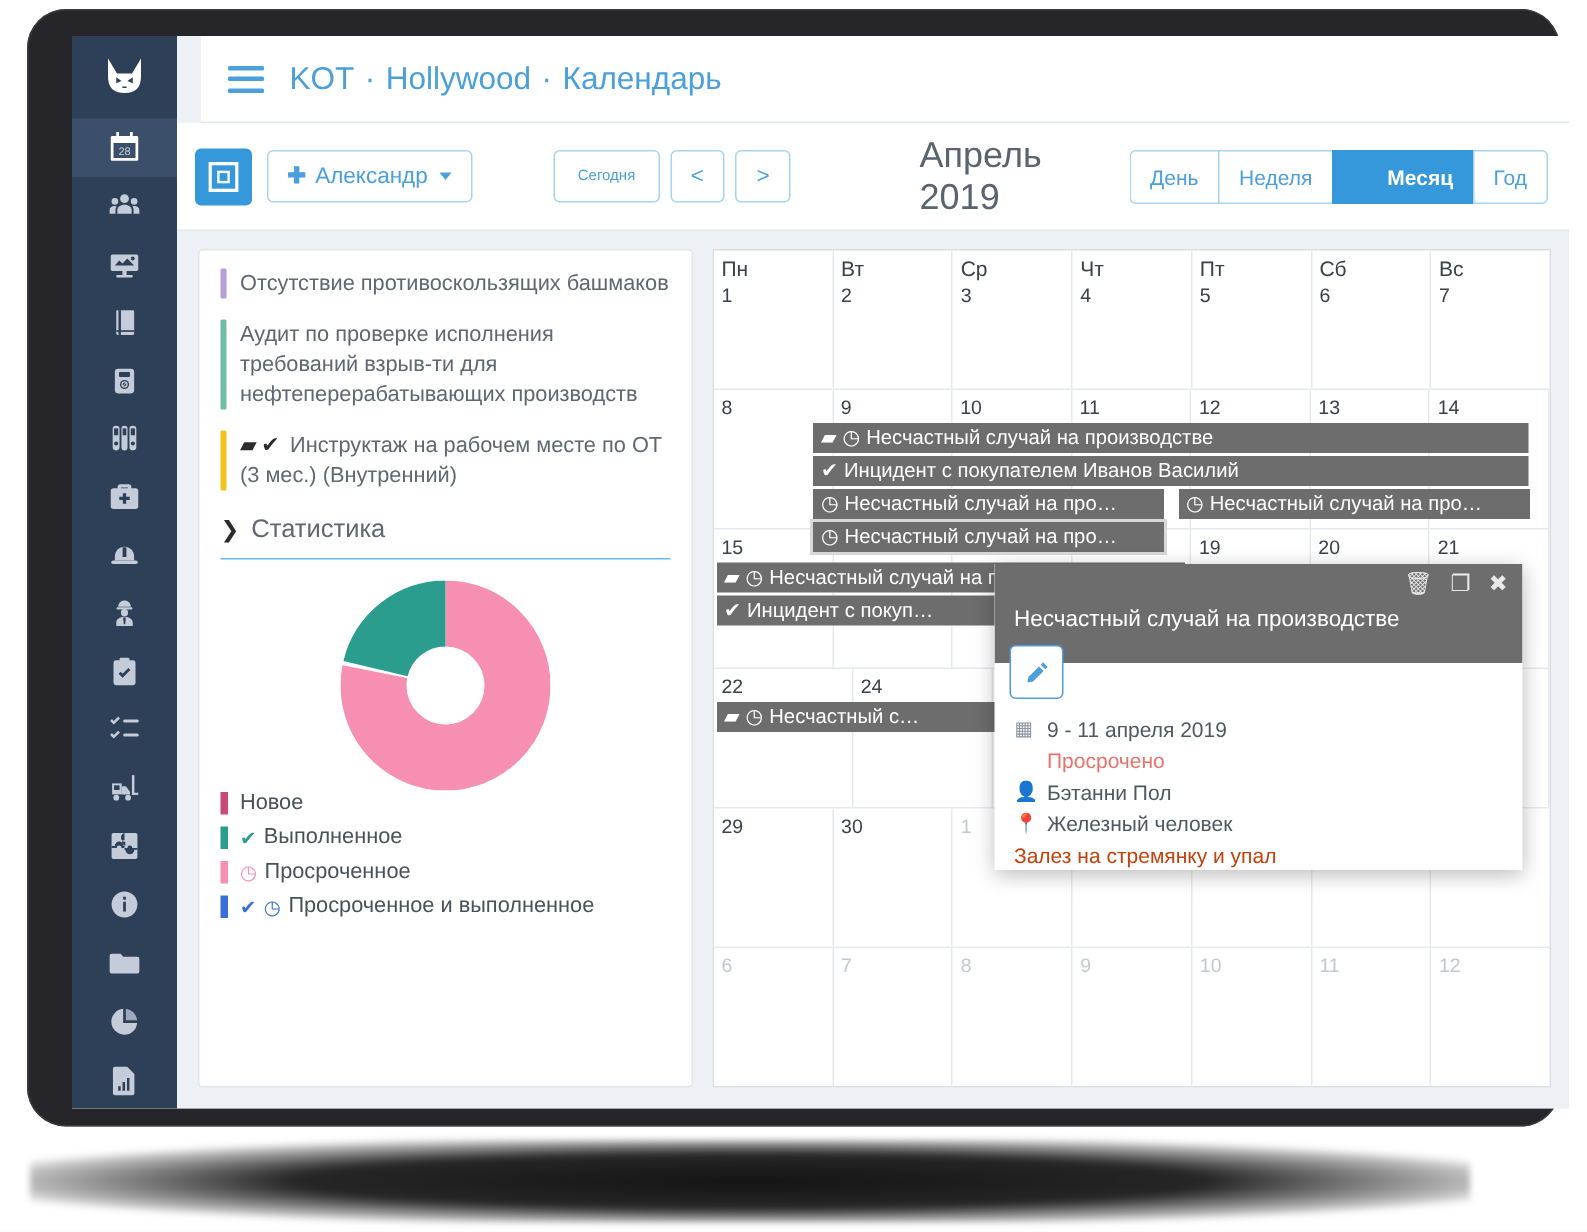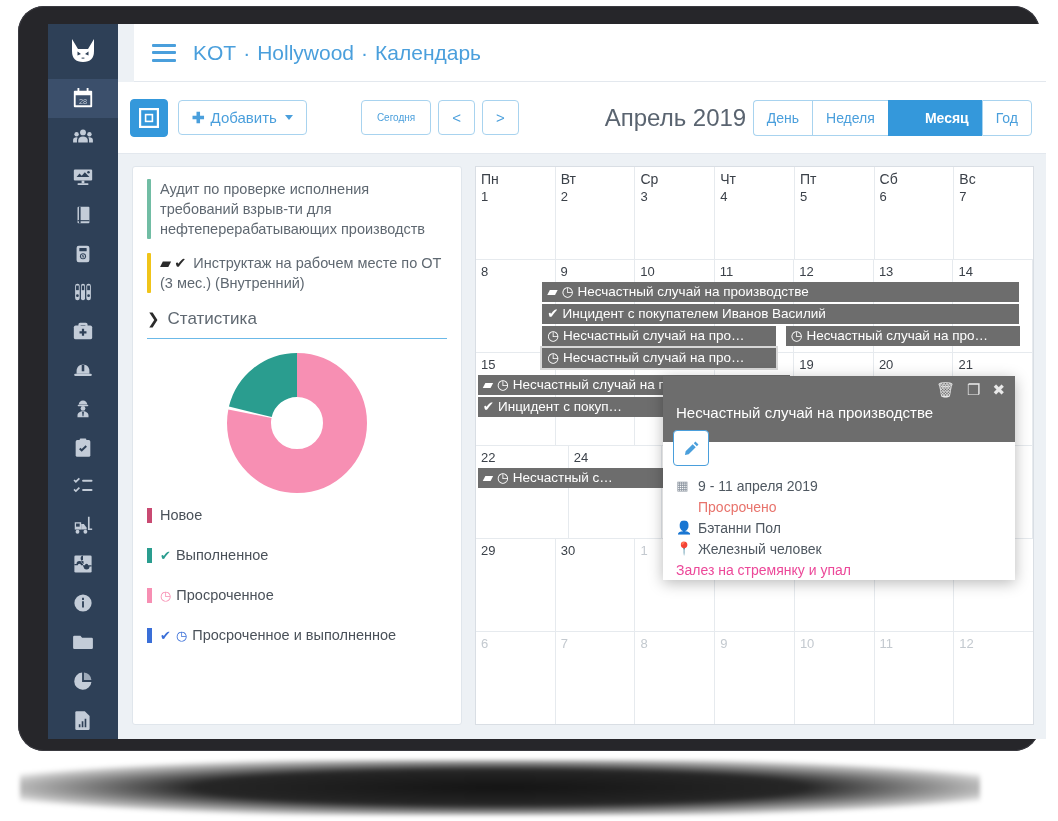--- a/index.html
+++ b/index.html
@@ -159,21 +159,21 @@
 
   #stats-head {
     display: flex; align-items: center; gap: 8px;
     margin-top: 16px; font-size: 17px; color: #5f6871;
   }
   #stats-head .chev { color: #2b2b2b; font-size: 15px; }
   #stats-rule { height: 1px; background: #6bb9e8; margin-top: 9px; }
 
   #donut-wrap { display: flex; justify-content: center; margin-top: 14px; }
 
-  #legend { margin-top: 14px; display: flex; flex-direction: column; gap: 24px; }
+  #legend { margin-top: 0; display: flex; flex-direction: column; gap: 7px; }
   .legend-row { display: flex; align-items: center; font-size: 14.5px; color: #4a5159; }
   .legend-swatch { width: 5px; height: 15px; margin-right: 8px; flex: 0 0 5px; }
   .legend-ico { margin-right: 5px; font-size: 13px; display: inline-block; }
 
   
   #calendar {
     flex: 1; background: #ffffff;
     border: 1px solid #d9dee4;
     position: relative; overflow: hidden;
   }
@@ -222,21 +222,21 @@
   #popup-edit {
     position: absolute; left: 10px; top: 54px;
     width: 36px; height: 36px; background: #ffffff;
     border: 1px solid #4a9fdc; border-radius: 4px;
     display: flex; align-items: center; justify-content: center; cursor: pointer; z-index: 2;
   }
   #popup-body { padding: 36px 13px 10px 13px; }
   .pop-row { display: flex; align-items: flex-start; gap: 9px; font-size: 14px; color: #4f5861; margin-bottom: 5px; }
   .pop-row .pico { width: 13px; flex: 0 0 13px; text-align: center; color: #8a939e; font-size: 13px; }
   #pop-status { color: #e8736c; font-size: 14px; margin: 0 0 5px 22px; }
-  #pop-desc { font-size: 14px; color: #ec4899; margin-top: 3px; }
+  #pop-desc { font-size: 14px; color: #c2410c; margin-top: 3px; }
 </style>
 </head>
 <body>
 
 <div id="device-frame">
   <div id="screen">
 
     <nav id="rail">
       <div id="rail-logo">
         <svg width="28" height="26" viewBox="0 0 28 26">
@@ -421,41 +421,45 @@
 
     <div id="toolbar">
       <div id="view-toggle-btn">
         <svg width="20" height="20" viewBox="0 0 20 20">
           <rect x="1" y="1" width="18" height="18" fill="none" stroke="#ffffff" stroke-width="2.4"></rect>
           <rect x="6.6" y="6.6" width="6.8" height="6.8" fill="#3498db" stroke="#ffffff" stroke-width="1.6"></rect>
         </svg>
       </div>
       <button class="btn" id="add-btn">
         <span class="plus">✚</span>
-        <span>Добавить</span>
+        <span>Александр</span>
         <span class="caret"></span>
       </button>
       <div id="nav-group">
         <button class="btn" id="today-btn">Сегодня</button>
         <button class="btn nav-arrow">&lt;</button>
         <button class="btn nav-arrow">&gt;</button>
       </div>
       <div id="period-title">Апрель 2019</div>
       <div id="view-group">
         <button class="btn view-btn">День</button>
         <button class="btn view-btn">Неделя</button>
         <button class="btn view-btn active">Месяц</button>
         <button class="btn view-btn">Год</button>
       </div>
     </div>
 
     <div id="content">
 
       <aside id="left-panel">
         <div class="task-item">
+          <div class="task-bar" style="background:#b79ed6"></div>
+          <div class="task-text">Отсутствие противоскользящих башмаков</div>
+        </div>
+        <div class="task-item">
           <div class="task-bar" style="background:#71bda4"></div>
           <div class="task-text">Аудит по проверке исполнения требований взрыв-ти для нефтеперерабатывающих производств</div>
         </div>
         <div class="task-item">
           <div class="task-bar" style="background:#f0c419"></div>
           <div class="task-text">
             <span class="tico">▰</span><span class="tico">✔</span>
             <span>Инструктаж на рабочем месте по ОТ (3 мес.) (Внутренний)</span>
           </div>
         </div>

